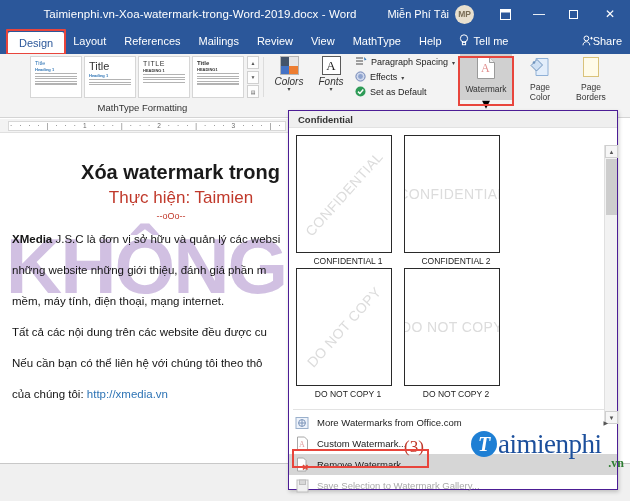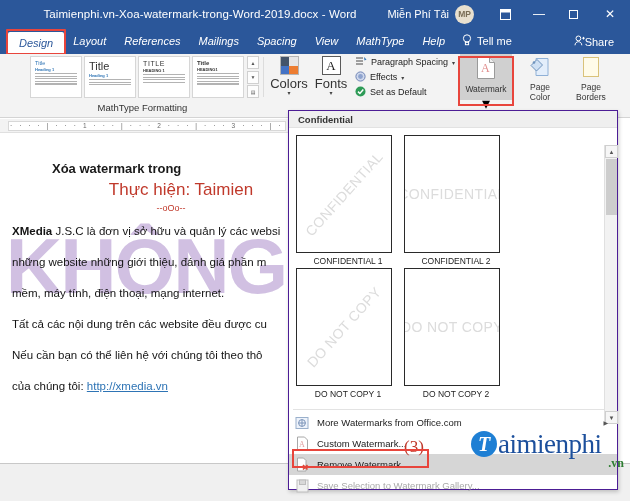--- a/index.html
+++ b/index.html
@@ -39,30 +39,30 @@
   .tb-btn.close { width: 40px; }
 
   
   .tabbar {
     position: absolute; left: 0; top: 28px; width: 630px; height: 26px;
     background: #2b579a;
     display: flex; align-items: center;
   }
   .tab {
     font-size: 11px; color: #ffffff; padding: 0 9px; height: 26px;
-    line-height: 26px; white-space: nowrap; font-style: italic;
+    line-height: 26px; white-space: nowrap;
   }
   .tab.active {
     background: #ffffff; color: #2b579a;
     margin-left: 8px; padding: 0 11px; height: 22px; line-height: 22px;
     border-radius: 2px 2px 0 0; margin-top: 4px;
   }
   .tab-spacer { flex: 1; }
   .tellme { display: flex; align-items: center; gap: 5px; color: #fff; font-size: 11px; padding: 0 8px; }
-  .share { display: flex; align-items: flex-end; color: #fff; font-size: 11px; padding: 0 8px; margin-right: 8px;}
+  .share { display: flex; align-items: center; color: #fff; font-size: 11px; padding: 0 8px; margin-right: 0;}
 
   
   .hl-design {
     position: absolute; left: 6px; top: 29px; width: 60px; height: 26px;
     border: 2px solid #e8453c; border-radius: 1px; pointer-events: none;
   }
   .ann {
     position: absolute; color: #c0392b; font-family: "Liberation Serif", serif;
     font-size: 17px;
   }
@@ -100,21 +100,21 @@
     width: 12px; height: 13px; border: 1px solid #d0d0d0; background: #fdfdfd;
     font-size: 5px; color: #555;
   }
 
   .ribdiv { width: 1px; background: #dcdcdc; height: 40px; align-self: center; margin: 0 4px; }
 
   .ribbtn {
     display: flex; flex-direction: column; align-items: center; justify-content: flex-start;
     width: 42px; height: 46px; padding-top: 2px;
   }
-  .ribbtn .lbl { font-size: 13px; color: #333; margin-top: 1px; }
+  .ribbtn .lbl { font-size: 10px; color: #333; margin-top: 1px; font-style: italic; }
   .ribbtn .car { font-size: 6px; color: #444; line-height: 5px; }
 
   .colors-sw { width: 19px; height: 19px; display: grid; grid-template-columns: 1fr 1fr; grid-template-rows: 1fr 1fr; border:1px solid #b5b5b5; }
   .fonts-A {
     width: 19px; height: 19px; border: 1px solid #5a5a5a; background: #fff;
     display: flex; align-items: center; justify-content: center;
     font-size: 13px; color: #222; font-family: "Liberation Serif", serif;
   }
 
   .smallcmds { display: flex; flex-direction: column; justify-content: center; height: 46px; padding-left: 3px; gap: 2px;}
@@ -156,37 +156,37 @@
   }
   .wm-text {
     position: absolute; left: -4px; top: 88px; width: 300px;
     font-size: 78px; font-weight: bold; color: #c9b6dd;
     font-family: "Liberation Sans", sans-serif;
     letter-spacing: -2px; opacity: .85; text-align: center;
     user-select: none; pointer-events: none;
   }
   .doc-h1 {
     position: relative; z-index: 2;
-    font-size: 13px; font-weight: bold; color: #1a1a1a; text-align: left;
+    font-size: 20px; font-weight: bold; color: #1a1a1a; text-align: right;
     margin-left: 40px;
   }
   .doc-sub {
     position: relative; z-index: 2;
     font-size: 17px; color: #c0392b; text-align: center; margin-top: 4px; margin-left: 70px;
   }
   .doc-ooo {
     position: relative; z-index: 2;
     font-size: 9px; color: #c0392b; text-align: center; margin-top: 3px; margin-left: 50px;
   }
   .doc-p {
     position: relative; z-index: 2;
     font-size: 11.5px; color: #141414; line-height: 25px; margin-top: 6px; white-space: nowrap;
   }
   .doc-p b { font-weight: bold; }
-  .doc-link { color: #2e74b5; text-decoration: underline; }
+  .doc-link { color: #2e74b5; }
 
   
   .statusbar {
     position: absolute; left: 0; top: 463px; width: 630px; height: 38px;
     background: #f0f0f0; border-top: 1px solid #c8c8c8;
   }
   .sb-icons {
     position: absolute; left: 330px; top: 472px; display: flex; align-items: center; gap: 16px;
     font-size: 9px; color: #9a9a9a;
   }
@@ -296,21 +296,21 @@
       </span>
       <span class="tb-btn close">✕</span>
     </div>
   </div>
 
   <div class="tabbar">
     <div class="tab active">Design</div>
     <div class="tab">Layout</div>
     <div class="tab">References</div>
     <div class="tab">Mailings</div>
-    <div class="tab">Spacing</div>
+    <div class="tab">Review</div>
     <div class="tab">View</div>
     <div class="tab">MathType</div>
     <div class="tab">Help</div>
     <div class="tellme">
       <span>
         <svg width="10" height="12" viewBox="0 0 10 12">
             <circle cx="5" cy="4.4" r="3.6" fill="none" stroke="#fff" stroke-width="1"></circle>
             <rect x="3.4" y="8.3" width="3.2" height="2.4" fill="none" stroke="#fff" stroke-width="1"></rect>
           </svg>
       </span>

